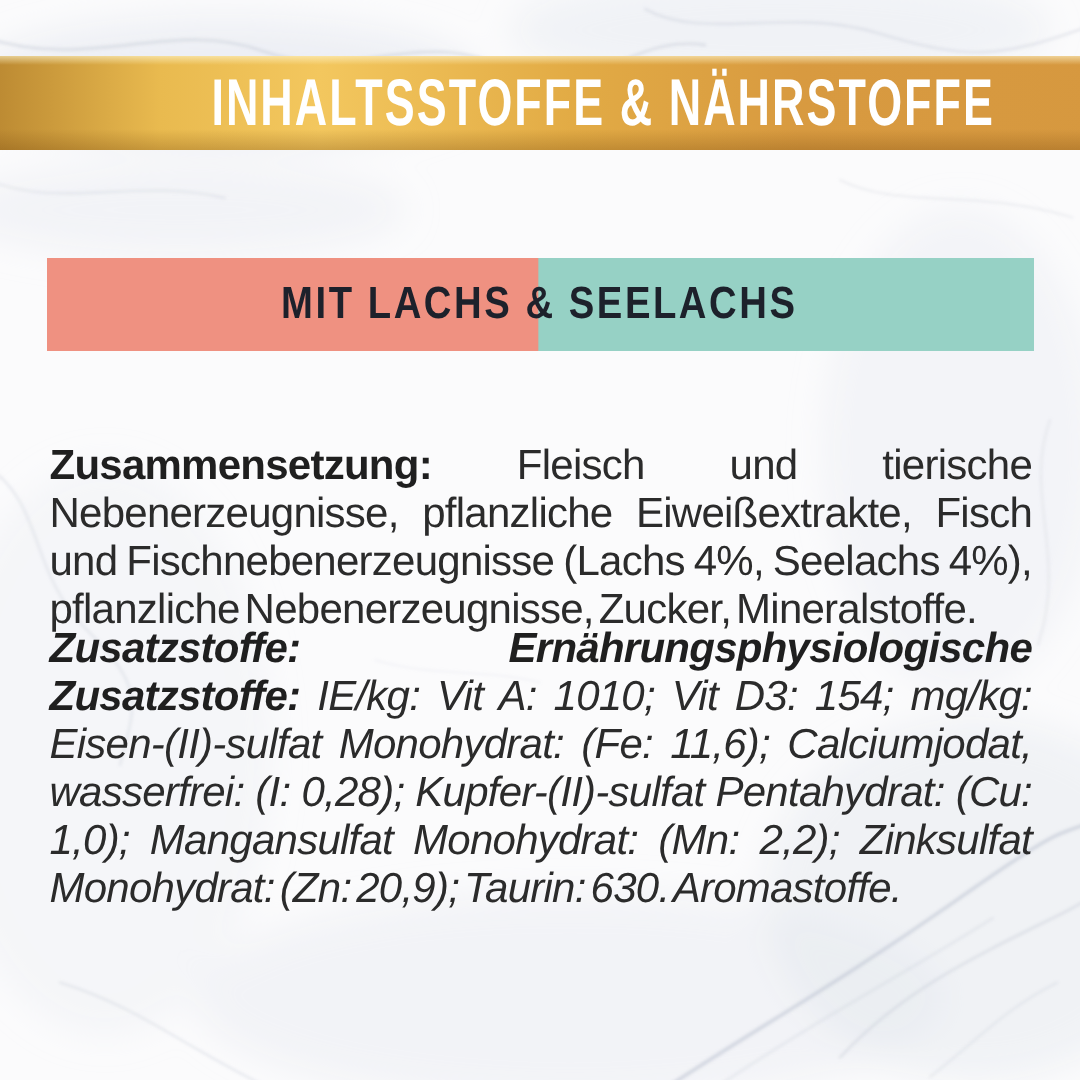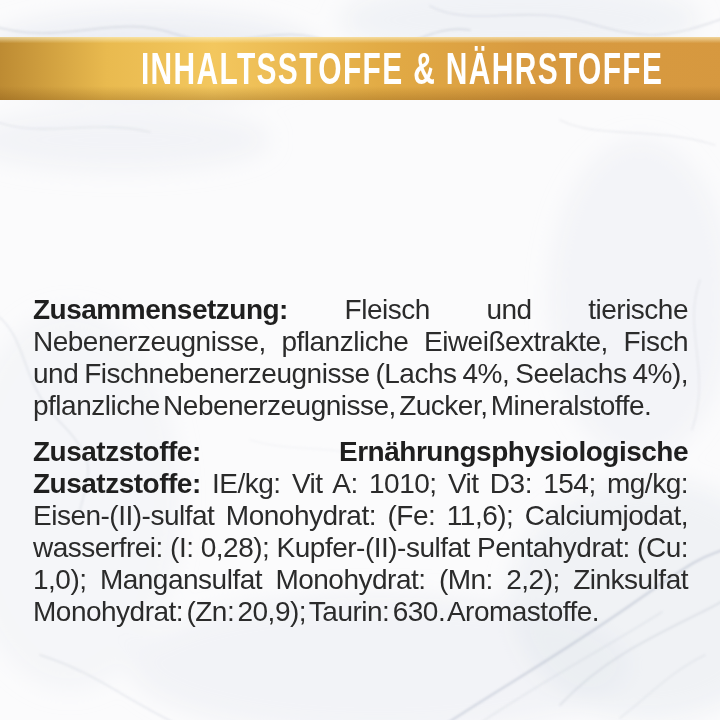--- a/index.html
+++ b/index.html
@@ -45,21 +45,21 @@
   }
 
   
   .para{
     position:absolute;left:33px;width:655px;
     font-size:28px;line-height:32px;color:#2b2b2b;
     text-align:justify;letter-spacing:-0.5px;word-spacing:-4px;
   }
   .para .b{font-weight:700;color:#1f1f1f;}
   .p1{top:266px;}
-  .p2{top:408px;}
+  .p2{top:388px;font-style:italic;}
   .p3{top:576px;}
 </style>
 </head>
 <body>
 
 <div class="canvas">
 
   <svg class="marble" viewBox="0 0 720 720" xmlns="http://www.w3.org/2000/svg" aria-hidden="true">
     <defs>
       <filter id="wash" x="-50%" y="-50%" width="200%" height="200%">
@@ -92,20 +92,27 @@
       <path d="M560,705 C600,662 645,640 702,612 S720,590 735,585" stroke-width="1.4" opacity=".4"></path>
       <path d="M620,718 C650,695 670,672 705,655" stroke-width="1.1" opacity=".3"></path>
       <path d="M250,440 C290,452 320,445 360,455" stroke-width="1" opacity=".15"></path>
     </g>
   </svg>
 
   <div class="gold-banner">
     <span class="title">INHALTSSTOFFE &amp; NÄHRSTOFFE</span>
   </div>
 
+  <div class="split-banner">
+    <div class="half left" style="background-color: rgb(239, 145, 129);"></div>
+    <div class="half right" style="background-color: rgb(150, 209, 197);"></div>
+    <div class="subtitle-wrap">
+      <span class="subtitle" style="color: rgb(29, 33, 43);">MIT LACHS &amp; SEELACHS</span>
+    </div>
+  </div>
 
   <p class="para p1">
     <span class="b">Zusammensetzung:</span><span> Fleisch und tierische Nebenerzeugnisse, pflanzliche Eiweißextrakte, Fisch und Fischnebenerzeugnisse (Lachs 4%, Seelachs 4%), pflanzliche Nebenerzeugnisse, Zucker, Mineralstoffe.</span>
   </p>
 
   <p class="para p2">
     <span class="b">Zusatzstoffe: Ernährungsphysiologische Zusatzstoffe:</span><span> IE/kg: Vit A: 1010; Vit D3: 154; mg/kg: Eisen-(II)-sulfat Monohydrat: (Fe: 11,6); Calciumjodat, wasserfrei: (I: 0,28); Kupfer-(II)-sulfat Pentahydrat: (Cu: 1,0); Mangansulfat Monohydrat: (Mn: 2,2); Zinksulfat Monohydrat: (Zn: 20,9); Taurin: 630. Aromastoffe.</span>
   </p>
 
 

